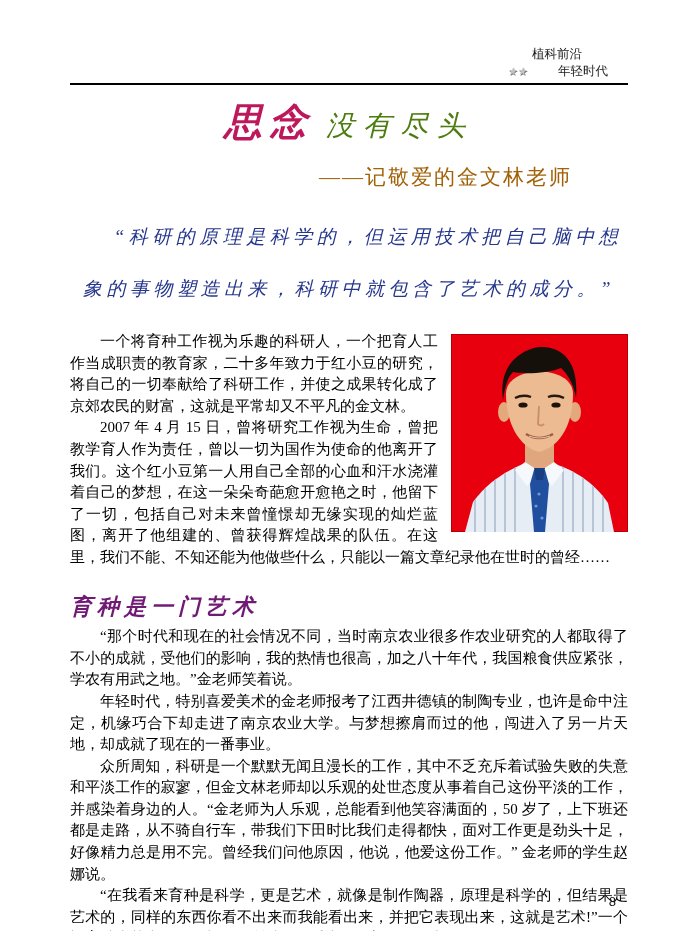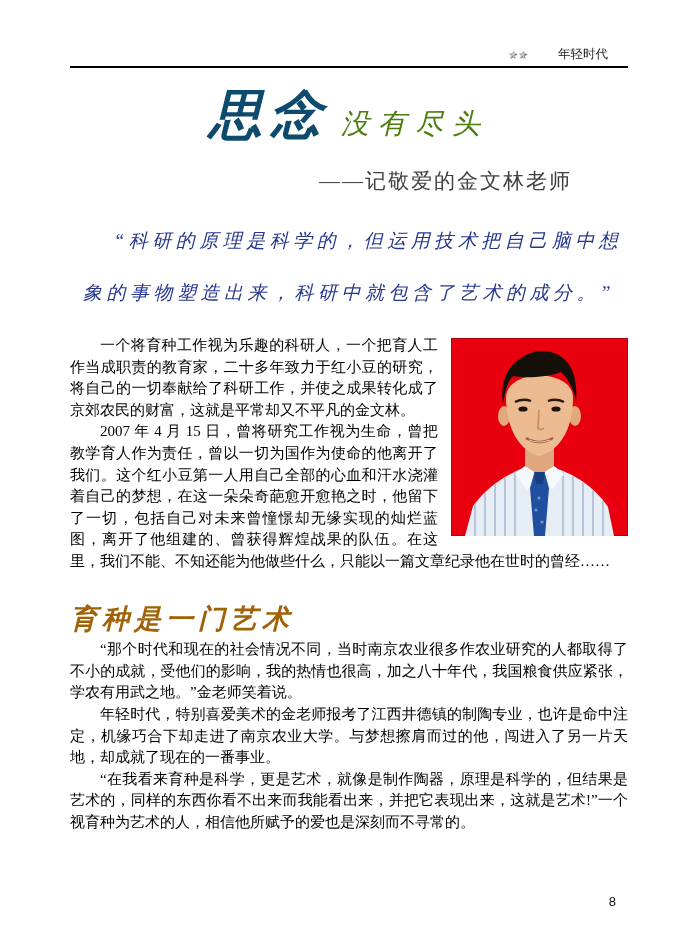--- a/index.html
+++ b/index.html
@@ -17,49 +17,50 @@
   .hdr { text-align:right; font-family:"Liberation Sans","DejaVu Sans",sans-serif;
          font-size:12.5px; line-height:17px; color:#1a1a1a; }
   .hdr .line1 { padding-right:46px; }
   .hdr .line2 { padding-right:20px; }
   .stars { display:inline-block; color:#c3c3c3; font-size:11px; letter-spacing:0;
            margin-right:30px; text-shadow:0.6px 0.6px 0 #6e6e6e; transform:skewX(-8deg); }
   .rule { border-top:2px solid #000; margin-top:3px; }
 
   
   .title-row { margin-top:12px; text-align:center; white-space:nowrap; }
-  .title-main { font-size:53px; font-weight:bold; font-style:italic;
-                color:#0c4a6e; letter-spacing:7px; vertical-align:baseline; }
+  .title-main { font-size:38px; font-weight:bold; font-style:italic;
+                color:#be185d; letter-spacing:7px; vertical-align:baseline; }
   .title-sub  { font-size:28px; font-style:italic; color:#4d7c0f;
                 letter-spacing:9px; margin-left:8px; }
   .dedication { margin-top:15px; text-align:right; padding-right:56px;
-                font-size:21px; color:#404040; letter-spacing:2px; font-weight:500; }
+                font-size:21px; color:#a16207; letter-spacing:2px; font-weight:500; }
 
   
   .quote { margin-top:20px; font-size:19px; font-style:italic; color:#25368d;
            letter-spacing:4.5px; line-height:52px; text-indent:2em;
            font-weight:500;text-align:center; }
 
   
   .bodytext { margin-top:16px; font-size:15px; line-height:21.6px; text-align:justify; }
   .bodytext p { margin:0; text-indent:2em; }
   .photo-wrap { float:right; width:177px; height:198px; margin:3px 0 10px 13px; }
   .photo-wrap svg { display:block; }
-  .section-heading { clear:both; margin-top:36px; margin-bottom:9px;
-                     font-size:27px; font-weight:bold; font-style:italic;
-                     letter-spacing:5px; color:#a16207; }
+  .section-heading { clear:both; margin-top:27px; margin-bottom:9px;
+                     font-size:22px; font-weight:bold; font-style:italic;
+                     letter-spacing:5px; color:#701a75; }
   .page-number { position:absolute; right:80px; bottom:22px; font-size:13px;
                  font-family:"Liberation Sans","DejaVu Sans",sans-serif; color:#111; }
 </style>
 </head>
 <body>
 
 <div class="page">
 
   <div class="hdr">
+    <div class="line1">植科前沿</div>
     <div class="line2">
       <span class="stars">★★</span><span>年轻时代</span>
     </div>
   </div>
   <div class="rule"></div>
 
   <div class="title-row">
     <span class="title-main">思念</span>
     <span class="title-sub">没有尽头</span>
   </div>
@@ -124,18 +125,19 @@
       </svg>
     </div>
 
     <p>一个将育种工作视为乐趣的科研人，一个把育人工作当成职责的教育家，二十多年致力于红小豆的研究，将自己的一切奉献给了科研工作，并使之成果转化成了京郊农民的财富，这就是平常却又不平凡的金文林。</p>
     <p>2007 年 4 月 15 日，曾将研究工作视为生命，曾把教学育人作为责任，曾以一切为国作为使命的他离开了我们。这个红小豆第一人用自己全部的心血和汗水浇灌着自己的梦想，在这一朵朵奇葩愈开愈艳之时，他留下了一切，包括自己对未来曾憧憬却无缘实现的灿烂蓝图，离开了他组建的、曾获得辉煌战果的队伍。在这里，我们不能、不知还能为他做些什么，只能以一篇文章纪录他在世时的曾经……</p>
 
     <div class="section-heading">育种是一门艺术</div>
 
     <p>“那个时代和现在的社会情况不同，当时南京农业很多作农业研究的人都取得了不小的成就，受他们的影响，我的热情也很高，加之八十年代，我国粮食供应紧张，学农有用武之地。”金老师笑着说。</p>
     <p>年轻时代，特别喜爱美术的金老师报考了江西井德镇的制陶专业，也许是命中注定，机缘巧合下却走进了南京农业大学。与梦想擦肩而过的他，闯进入了另一片天地，却成就了现在的一番事业。</p>
+    <p>众所周知，科研是一个默默无闻且漫长的工作，其中不乏充斥着试验失败的失意和平淡工作的寂寥，但金文林老师却以乐观的处世态度从事着自己这份平淡的工作，并感染着身边的人。“金老师为人乐观，总能看到他笑容满面的，50 岁了，上下班还都是走路，从不骑自行车，带我们下田时比我们走得都快，面对工作更是劲头十足，好像精力总是用不完。曾经我们问他原因，他说，他爱这份工作。” 金老师的学生赵娜说。</p>
     <p>“在我看来育种是科学，更是艺术，就像是制作陶器，原理是科学的，但结果是艺术的，同样的东西你看不出来而我能看出来，并把它表现出来，这就是艺术!”一个视育种为艺术的人，相信他所赋予的爱也是深刻而不寻常的。</p>
 
   </div>
 
   <div class="page-number">8</div>
 </div>
 
 </body></html>

